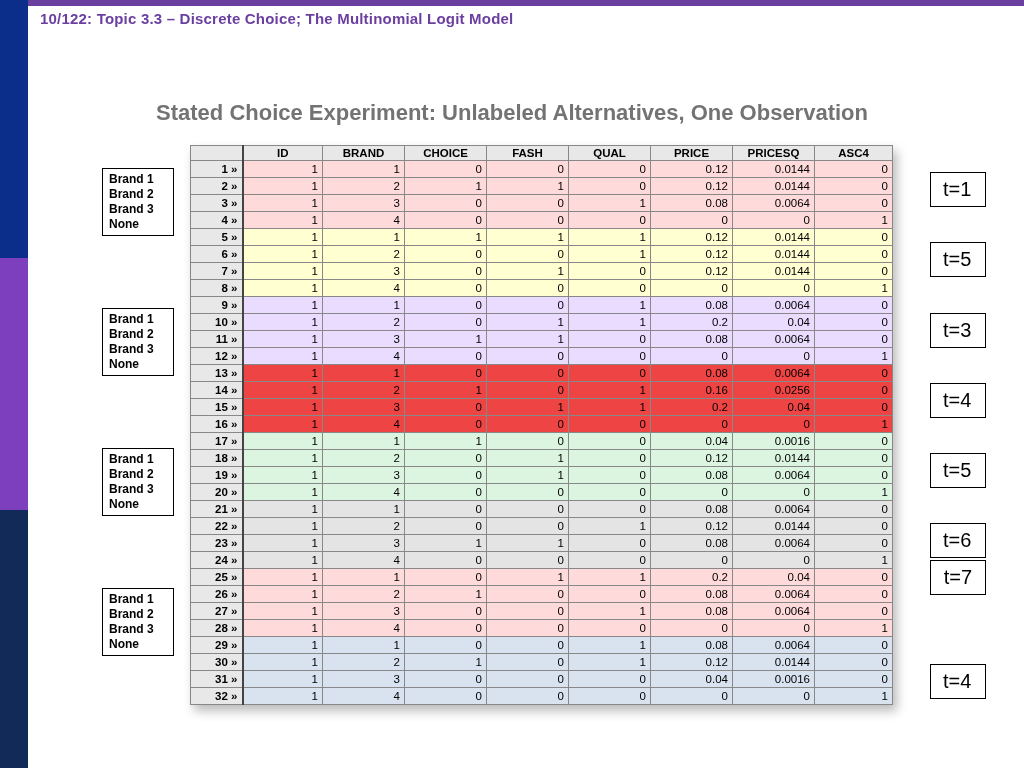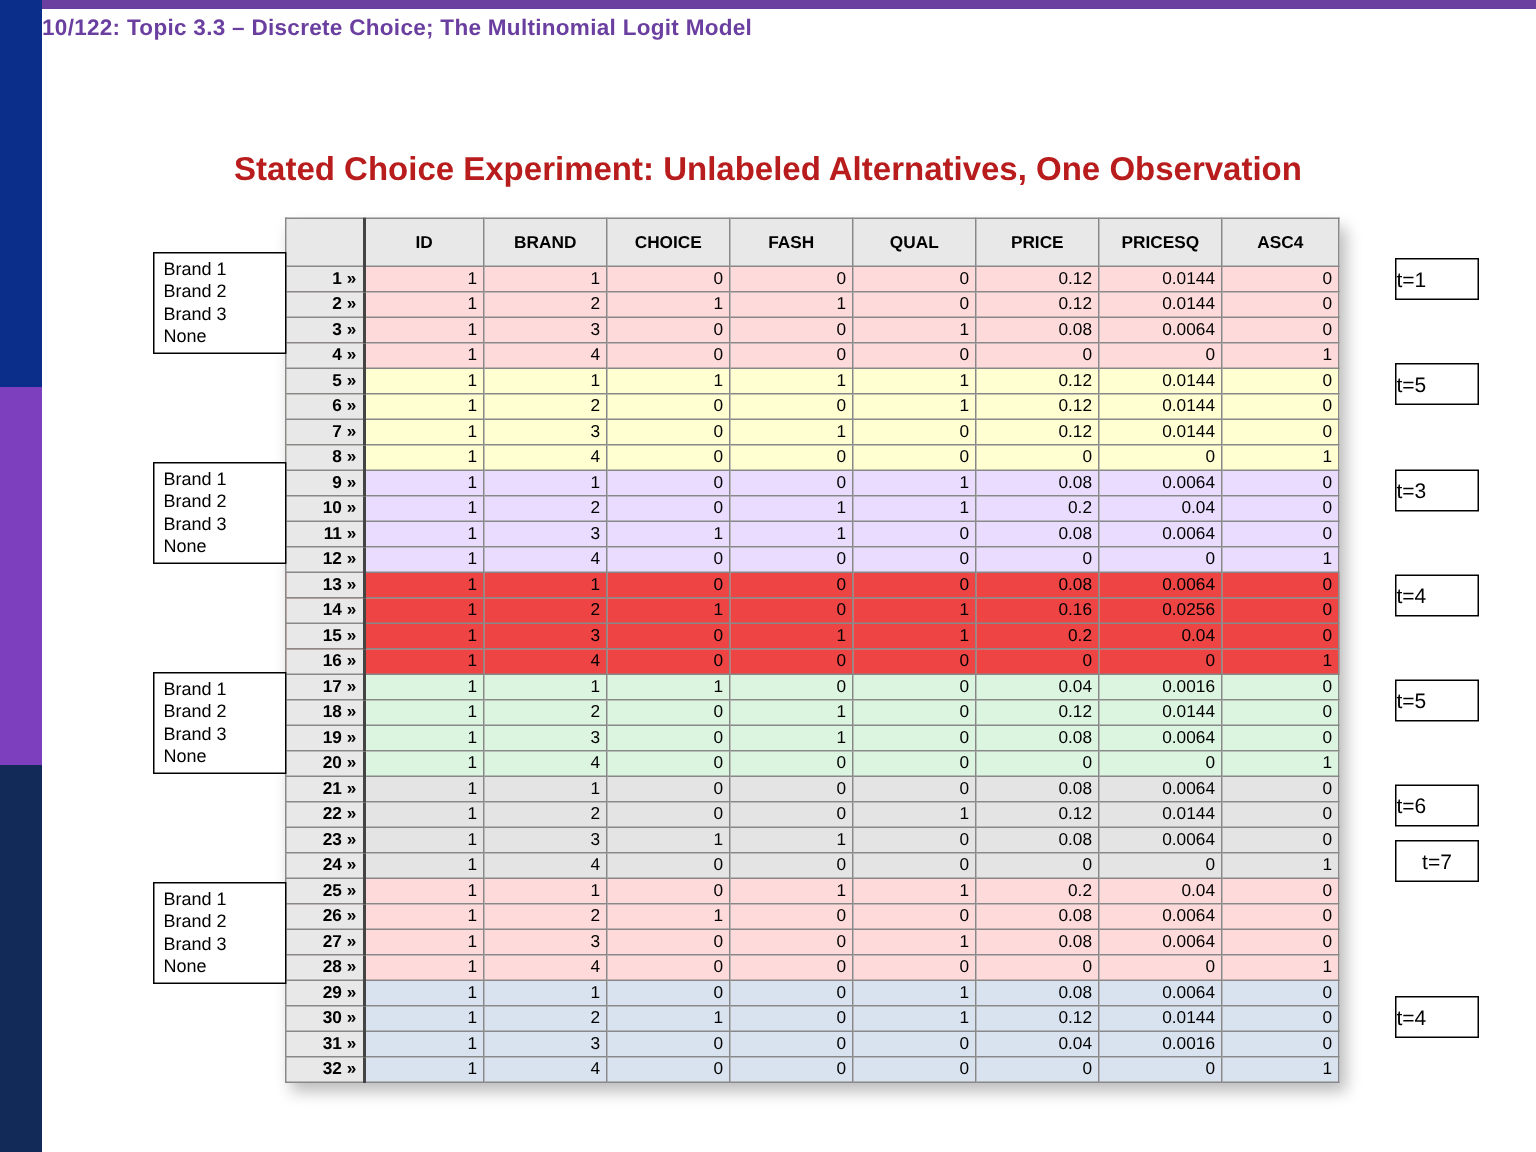--- a/index.html
+++ b/index.html
@@ -20,33 +20,33 @@
   }
   .sidebar {
     position: absolute;
     left: 0; top: 0; width: 28px; height: 768px;
   }
   .sb1 { position:absolute; left:0; top:0; width:28px; height:258px; background:#0b2e8a; }
   .sb2 { position:absolute; left:0; top:258px; width:28px; height:252px; background:#7e3fbf; }
   .sb3 { position:absolute; left:0; top:510px; width:28px; height:258px; background:#112a57; }
   .page-header {
     position: absolute;
-    left: 28px; top: 10px;
+    left: 40px; top: 10px;
     color: #6b3fa0;
     font-weight: bold;
     font-size: 15px;
     letter-spacing: 0.2px;
   }
   .main-title {
     position: absolute;
     left: 0; width: 1024px; top: 100px;
     text-align: center;
     font-weight: bold;
     font-size: 22px;
-    color: #b91c1c;
+    color: #737373;
   }
   .table-wrap {
     position: absolute;
     left: 190px; top: 145px;
     box-shadow: 4px 6px 10px #bbb;
   }
   table.data {
     border-collapse: collapse;
     font-family: Arial, sans-serif;
     font-size: 11.5px;
@@ -55,21 +55,21 @@
     border: 1px solid #888;
     height: 17px;
     padding: 0 4px;
     text-align: right;
     white-space: nowrap;
   }
   table.data th {
     background: #e8e8e8;
     font-weight: bold;
     text-align: center;
-    height: 32px;
+    height: 15px;
   }
   .col-rowhdr { width: 52px; background: #e8e8e8; text-align: right; font-weight: bold; border-right:2px solid #444 !important;}
   .col-id     { width: 80px; }
   .col-brand  { width: 82px; }
   .col-choice { width: 82px; }
   .col-fash   { width: 82px; }
   .col-qual   { width: 82px; }
   .col-price  { width: 82px; }
   .col-pricesq{ width: 82px; }
   .col-asc4   { width: 78px; }
@@ -80,33 +80,33 @@
   .g3 { background: #ef4444; }
   .g4 { background: #dcf5e0; }
   .g5 { background: #e4e4e4; padding-left: 44px; }
   .g6 { background: #ffdada; }
   .g7 { background: #d9e3f0; }
   .brand-box {
     position: absolute;
     border: 1px solid #000;
     background: #fff;
     font-size: 12px;
-    font-weight: normal;
+    font-weight: bold;
     padding: 3px 6px;
     line-height: 1.25;
-    width: 89px;
+    width: 72px;
   }
   .brand-box div { white-space: nowrap; }
   .t-label {
     position: absolute;
     border: 1px solid #000;
     background: #fff;
-    font-size: 14px;
+    font-size: 20px;
     font-weight: 500;
-    padding: 5px 0;
+    padding: 5px 12px;
     width: 56px;
     text-align: left;
   }
 </style>
 </head>
 <body>
 
 <div class="topbar"></div>
 <div class="sidebar">
   <div class="sb1"></div>

